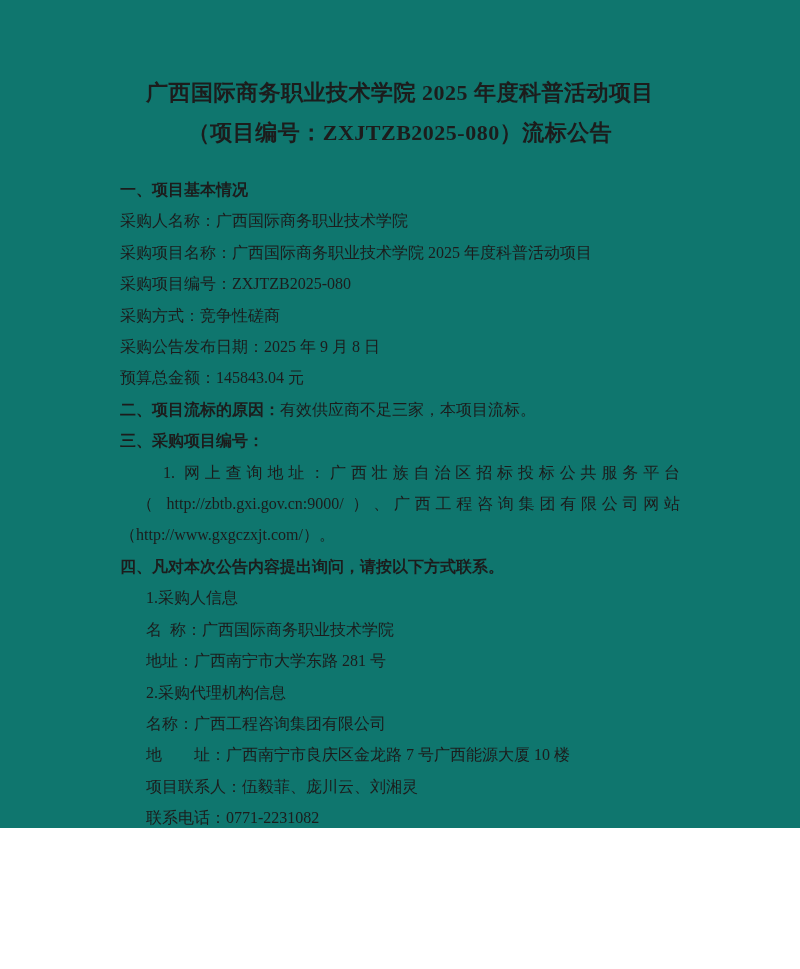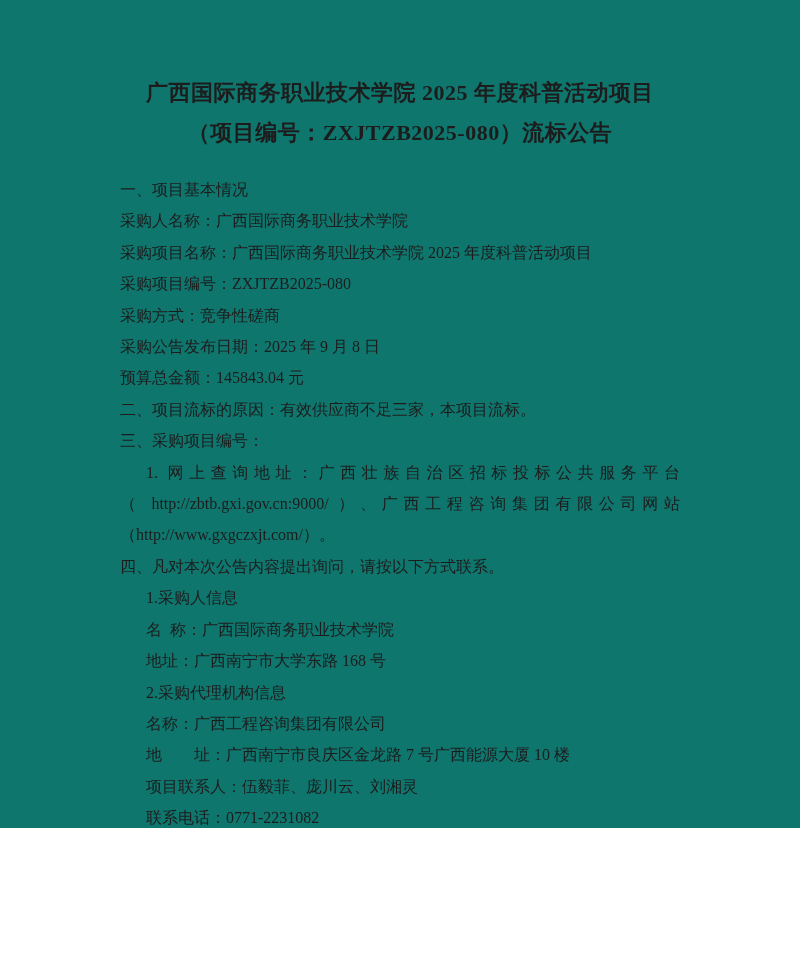--- a/index.html
+++ b/index.html
@@ -28,26 +28,27 @@
     left: 120px;
     top: 174px;
     width: 560px;
     font-size: 16px;
   }
   .doc-body p {
     margin: 0;
     line-height: 31.4px;
     white-space: pre-wrap;
   }
-  p.bold, span.bold { font-weight: 400; }
+  p.bold, span.bold { font-weight: 700; }
   p.indent { padding-left: 26px; }
   p.justify {
     white-space: normal;
     text-align: justify;
     text-align-last: justify;
+    margin-left: 17px;
   }
 </style>
 </head>
 <body>
 
 <div class="page">
 
   <div class="doc-title">
     <div>广西国际商务职业技术学院 2025 年度科普活动项目</div>
     <div>（项目编号：ZXJTZB2025-080）流标公告</div>
@@ -66,21 +67,21 @@
     <p><span class="bold">二、项目流标的原因：</span><span>有效供应商不足三家，本项目流标。</span></p>
 
     <p class="bold">三、采购项目编号：</p>
     <p class="justify indent">1. 网上查询地址：广西壮族自治区招标投标公共服务平台</p>
     <p class="justify">（ http://zbtb.gxi.gov.cn:9000/ ）、广西工程咨询集团有限公司网站</p>
     <p>（http://www.gxgczxjt.com/）。</p>
 
     <p class="bold">四、凡对本次公告内容提出询问，请按以下方式联系。</p>
     <p class="indent">1.采购人信息</p>
     <p class="indent">名  称：广西国际商务职业技术学院</p>
-    <p class="indent">地址：广西南宁市大学东路 168 号</p>
+    <p class="indent">地址：广西南宁市大学东路 281 号</p>
     <p class="indent">2.采购代理机构信息</p>
     <p class="indent">名称：广西工程咨询集团有限公司</p>
     <p class="indent">地　　址：广西南宁市良庆区金龙路 7 号广西能源大厦 10 楼</p>
     <p class="indent">项目联系人：伍毅菲、庞川云、刘湘灵</p>
     <p class="indent">联系电话：0771-2231082</p>
     <p class="indent">时　　间：2022 年 9 月 19 日</p>
 
   </div>
 </div>
 

